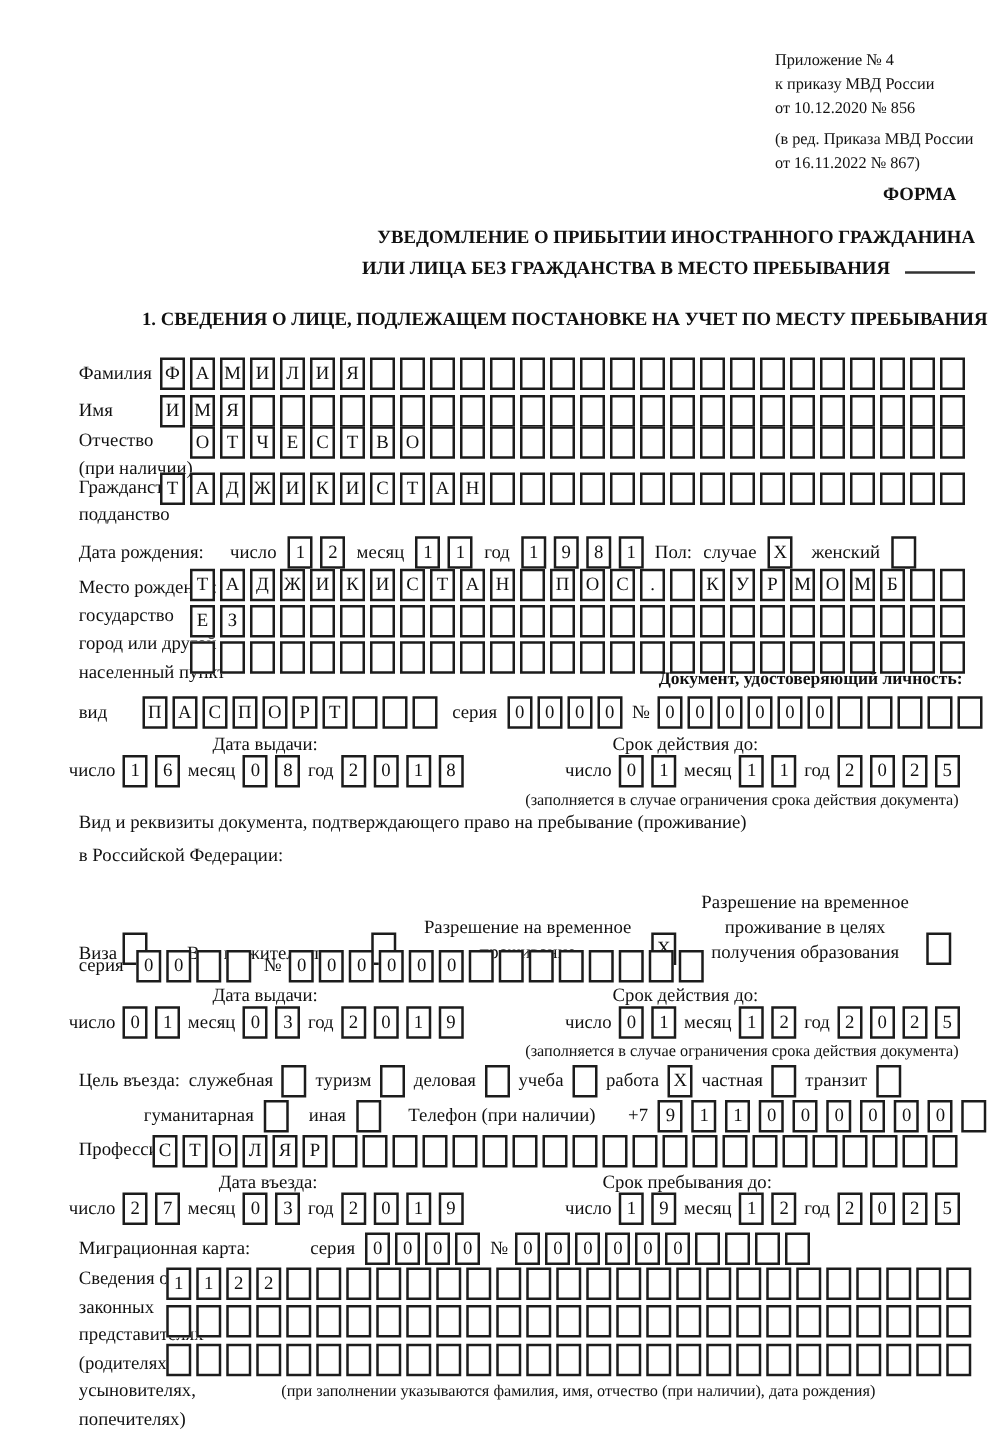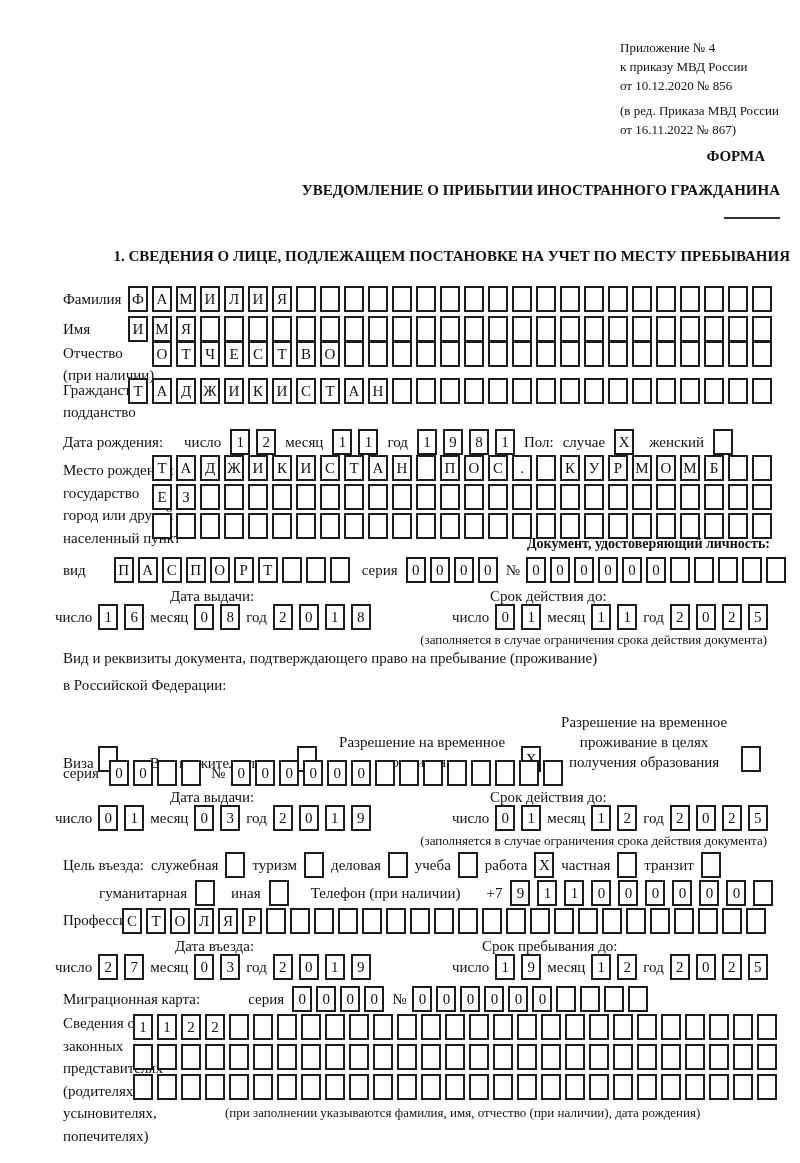--- a/index.html
+++ b/index.html
@@ -39,21 +39,21 @@
   <div>к приказу МВД России</div>
   <div>от 10.12.2020 № 856</div>
   <div style="margin-top:6px">(в ред. Приказа МВД России</div>
   <div>от 16.11.2022 № 867)</div>
 </div>
 
 <div class="abs bold" style="right:35px;top:148px;font-size:15px">ФОРМА</div>
 
 <div class="abs bold center" style="left:20px;right:20px;top:182px;font-size:15px">УВЕДОМЛЕНИЕ О ПРИБЫТИИ ИНОСТРАННОГО ГРАЖДАНИНА</div>
 <div class="abs bold center" style="left:20px;right:20px;top:204px;font-size:15px">
-  <span class="blank-line"></span>
+  <span>ИЛИ ЛИЦА БЕЗ ГРАЖДАНСТВА В МЕСТО ПРЕБЫВАНИЯ</span><span class="blank-line"></span>
 </div>
 
 <div class="abs bold center" style="left:30px;right:10px;top:248px;font-size:15px">1. СВЕДЕНИЯ О ЛИЦЕ, ПОДЛЕЖАЩЕМ ПОСТАНОВКЕ НА УЧЕТ ПО МЕСТУ ПРЕБЫВАНИЯ</div>
 
 <div class="abs lbl" style="left:63px;top:291px">Фамилия</div>
 <div class="abs cells" style="left:128px;top:286px">
     <span class="cell">Ф</span>
     <span class="cell">А</span>
     <span class="cell">М</span>
     <span class="cell">И</span>
@@ -502,21 +502,21 @@
   <span class="lbl">частная</span>
   <span class="cells">
       <span class="cell"></span>
     </span>
   <span class="lbl">транзит</span>
   <span class="cells">
       <span class="cell"></span>
     </span>
 </div>
 
-<div class="row" style="left:99px;top:880px;gap:8px">
+<div class="row" style="left:115px;top:880px;gap:8px">
   <span class="lbl">гуманитарная</span>
   <span class="cells">
       <span class="cell"></span>
     </span>
   <span class="lbl" style="margin-left:8px">иная</span>
   <span class="cells">
       <span class="cell"></span>
     </span>
   <span class="lbl" style="margin-left:14px">Телефон (при наличии)</span>
   <span class="lbl" style="margin-left:18px">+7</span>

